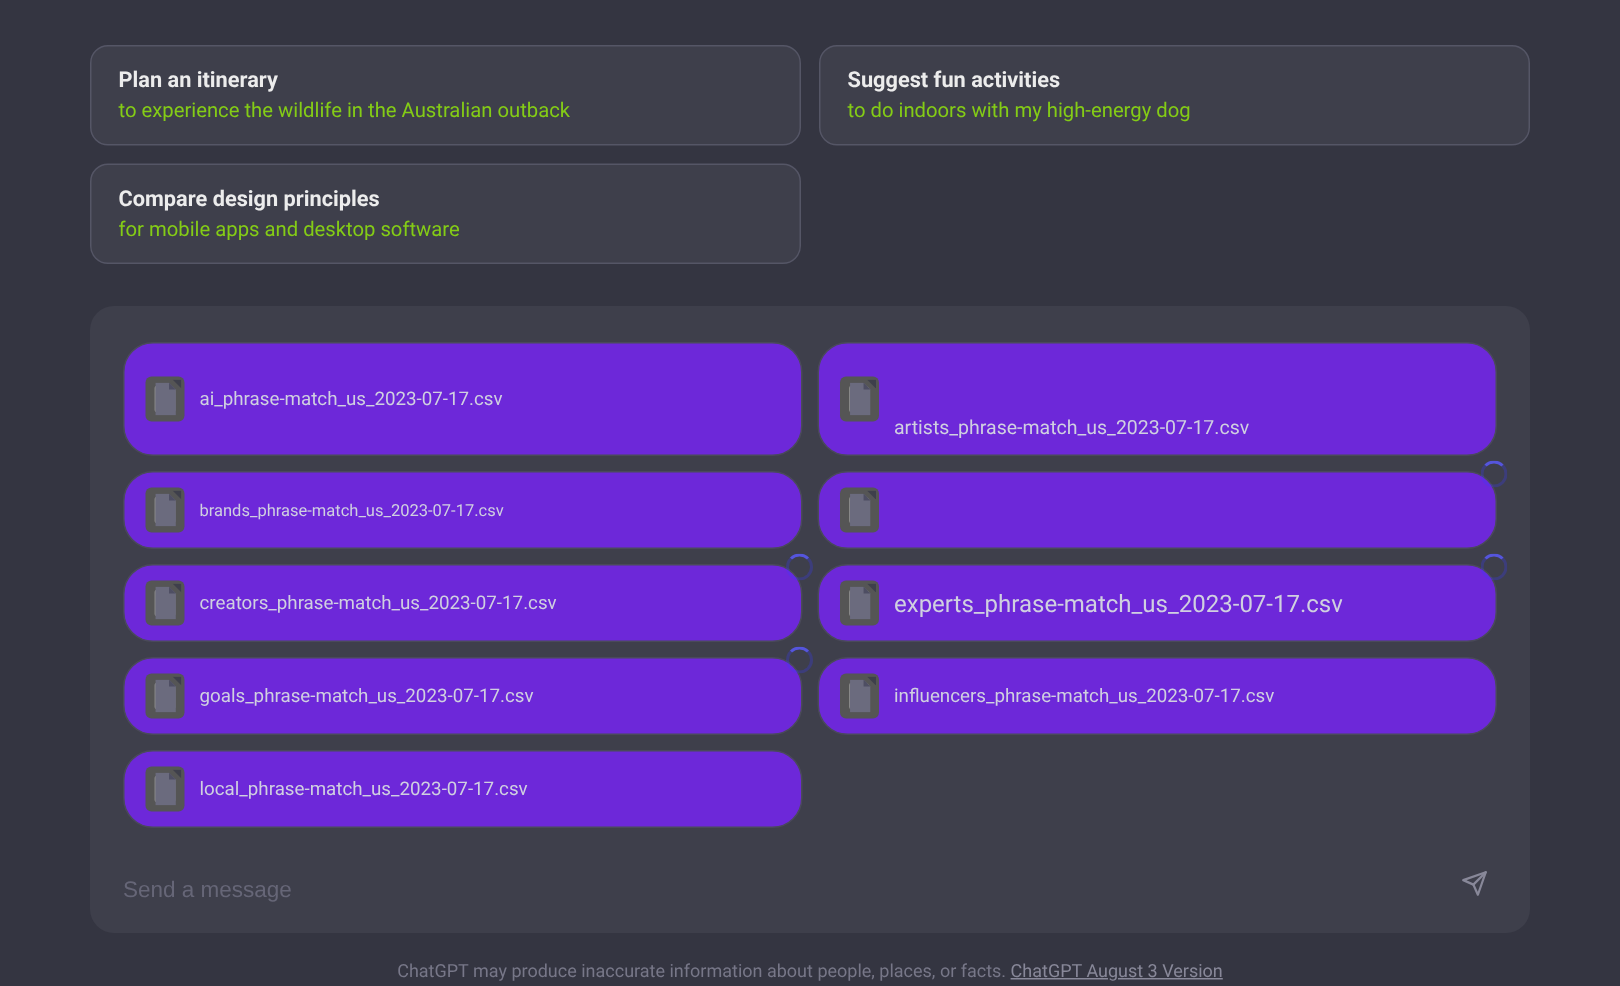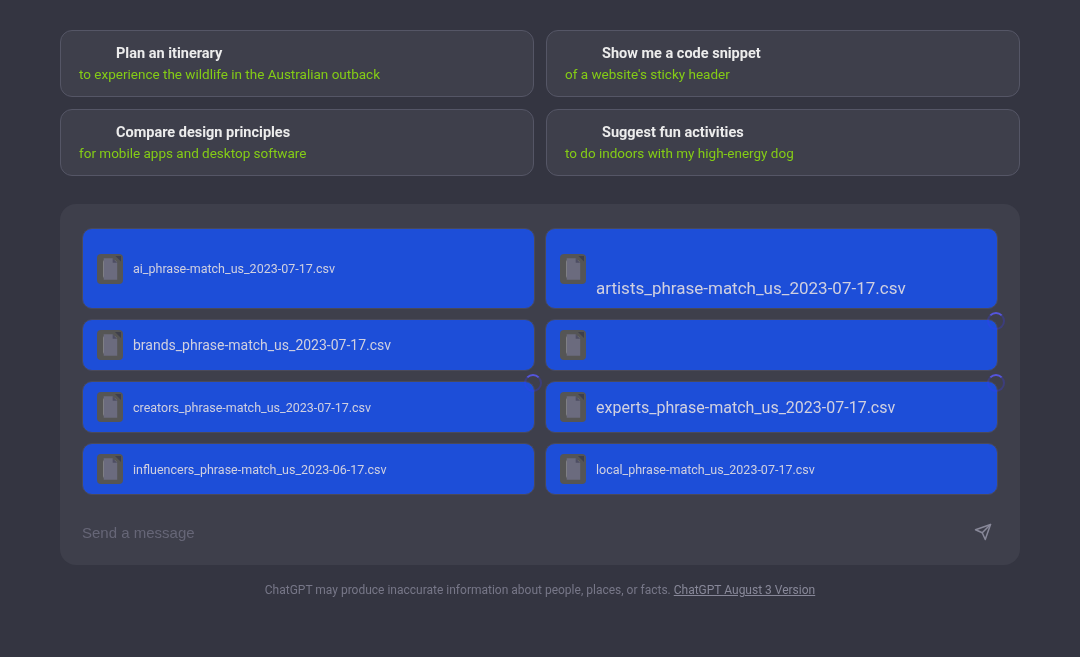--- a/index.html
+++ b/index.html
@@ -31,21 +31,20 @@
       border-radius: 12px;
       padding: 14px 18px;
       cursor: pointer;
     }
 
     .suggestion-card .title {
       font-weight: 700;
       font-size: 14.5px;
       color: #ececec;
       margin-bottom: 4px;
-      margin-left: 37px;
     }
 
     .suggestion-card .subtitle {
       font-size: 13.5px;
       color: #84cc16;
     }
 
     .chat-area {
       width: 100%;
       max-width: 960px;
@@ -58,23 +57,23 @@
     .files-grid {
       display: grid;
       grid-template-columns: 1fr 1fr;
       gap: 10px;
       margin-bottom: 20px;
     }
 
     .file-item {
       display: flex;
       align-items: center;
-      background-color: #1d4ed8;
+      background-color: #6d28d9;
       border: 1px solid #4a4a5a;
-      border-radius: 10px;
+      border-radius: 20px;
       padding: 10px 14px;
       font-size: 13px;
       color: #d0d0e0;
       cursor: pointer;
       position: relative;
       text-align: center;
     }
 
     .file-icon {
       width: 26px;
@@ -127,21 +126,21 @@
       border-radius: 50%;
       animation: spin 1s linear infinite;
     }
 
     @keyframes spin {
       to { transform: rotate(360deg); }
     }
 
     .message-input-row {
       display: flex;
-      align-items: center;
+      align-items: flex-end;
       padding: 4px 0;
     }
 
     .message-input {
       flex: 1;
       background: transparent;
       border: none;
       outline: none;
       color: #888899;
       font-size: 15px;
@@ -177,61 +176,57 @@
   </style>
 </head>
 <body>
 
 <div class="suggestion-grid">
 <div class="suggestion-card">
       <div class="title">Plan an itinerary</div>
       <div class="subtitle">to experience the wildlife in the Australian outback</div>
     </div>
     <div class="suggestion-card">
-      <div class="title">Show me a code snippet</div>
-      <div class="subtitle">of a website's sticky header</div>
+      <div class="title">Suggest fun activities</div>
+      <div class="subtitle">to do indoors with my high-energy dog</div>
     </div>
     <div class="suggestion-card">
       <div class="title">Compare design principles</div>
       <div class="subtitle">for mobile apps and desktop software</div>
     </div>
-    <div class="suggestion-card">
-      <div class="title">Suggest fun activities</div>
-      <div class="subtitle">to do indoors with my high-energy dog</div>
-    </div>
   </div>
 
 <div class="chat-area">
   <div class="files-grid">
   <div class="file-item">
         <div class="file-icon">
           <svg viewBox="0 0 20 24" fill="none" xmlns="http://www.w3.org/2000/svg">
       <path d="M3 0h10l5 5v19H3V0z" fill="#6b6b7e" rx="2"></path>
       <path d="M13 0l5 5h-5V0z" fill="#4e4e63"></path>
     </svg>
         </div>
         <span style="font-size: 12.5px; white-space: nowrap; overflow: hidden; text-overflow: ellipsis;">ai_phrase-match_us_2023-07-17.csv</span>
       </div>
       <div class="file-item">
         <div class="file-icon">
           <svg viewBox="0 0 20 24" fill="none" xmlns="http://www.w3.org/2000/svg">
       <path d="M3 0h10l5 5v19H3V0z" fill="#6b6b7e" rx="2"></path>
       <path d="M13 0l5 5h-5V0z" fill="#4e4e63"></path>
     </svg>
         </div>
-        <span style="font-size: 17px; white-space: nowrap; overflow: hidden; text-overflow: ellipsis; margin-top: 39px;">artists_phrase-match_us_2023-07-17.csv</span>
-      </div>
-      <div class="file-item">
-        <div class="file-icon">
-          <svg viewBox="0 0 20 24" fill="none" xmlns="http://www.w3.org/2000/svg">
-      <path d="M3 0h10l5 5v19H3V0z" fill="#6b6b7e" rx="2"></path>
-      <path d="M13 0l5 5h-5V0z" fill="#4e4e63"></path>
-    </svg>
-        </div>
-        <span style="font-size: 14px; white-space: nowrap; overflow: hidden; text-overflow: ellipsis;">brands_phrase-match_us_2023-07-17.csv</span>
+        <span style="font-size: 13px; white-space: nowrap; overflow: hidden; text-overflow: ellipsis; margin-top: 39px;">artists_phrase-match_us_2023-07-17.csv</span>
+      </div>
+      <div class="file-item">
+        <div class="file-icon">
+          <svg viewBox="0 0 20 24" fill="none" xmlns="http://www.w3.org/2000/svg">
+      <path d="M3 0h10l5 5v19H3V0z" fill="#6b6b7e" rx="2"></path>
+      <path d="M13 0l5 5h-5V0z" fill="#4e4e63"></path>
+    </svg>
+        </div>
+        <span style="font-size: 11px; white-space: nowrap; overflow: hidden; text-overflow: ellipsis;">brands_phrase-match_us_2023-07-17.csv</span>
       </div>
       <div class="file-item">
         <div class="file-icon">
           <svg viewBox="0 0 20 24" fill="none" xmlns="http://www.w3.org/2000/svg">
       <path d="M3 0h10l5 5v19H3V0z" fill="#6b6b7e" rx="2"></path>
       <path d="M13 0l5 5h-5V0z" fill="#4e4e63"></path>
     </svg>
         </div>
         <div class="loading-spinner"></div>
       </div>
@@ -255,21 +250,31 @@
         <span style="font-size: 16px; white-space: nowrap; overflow: hidden; text-overflow: ellipsis;">experts_phrase-match_us_2023-07-17.csv</span>
         <div class="loading-spinner"></div>
       </div>
       <div class="file-item">
         <div class="file-icon">
           <svg viewBox="0 0 20 24" fill="none" xmlns="http://www.w3.org/2000/svg">
       <path d="M3 0h10l5 5v19H3V0z" fill="#6b6b7e" rx="2"></path>
       <path d="M13 0l5 5h-5V0z" fill="#4e4e63"></path>
     </svg>
         </div>
-        <span style="font-size: 12.5px; white-space: nowrap; overflow: hidden; text-overflow: ellipsis;">influencers_phrase-match_us_2023-06-17.csv</span>
+        <span style="font-size: 12.5px; white-space: nowrap; overflow: hidden; text-overflow: ellipsis;">goals_phrase-match_us_2023-07-17.csv</span>
+        <div class="loading-spinner"></div>
+      </div>
+      <div class="file-item">
+        <div class="file-icon">
+          <svg viewBox="0 0 20 24" fill="none" xmlns="http://www.w3.org/2000/svg">
+      <path d="M3 0h10l5 5v19H3V0z" fill="#6b6b7e" rx="2"></path>
+      <path d="M13 0l5 5h-5V0z" fill="#4e4e63"></path>
+    </svg>
+        </div>
+        <span style="font-size: 12.5px; white-space: nowrap; overflow: hidden; text-overflow: ellipsis;">influencers_phrase-match_us_2023-07-17.csv</span>
       </div>
       <div class="file-item">
         <div class="file-icon">
           <svg viewBox="0 0 20 24" fill="none" xmlns="http://www.w3.org/2000/svg">
       <path d="M3 0h10l5 5v19H3V0z" fill="#6b6b7e" rx="2"></path>
       <path d="M13 0l5 5h-5V0z" fill="#4e4e63"></path>
     </svg>
         </div>
         <span style="font-size: 12.5px; white-space: nowrap; overflow: hidden; text-overflow: ellipsis;">local_phrase-match_us_2023-07-17.csv</span>
       </div>

